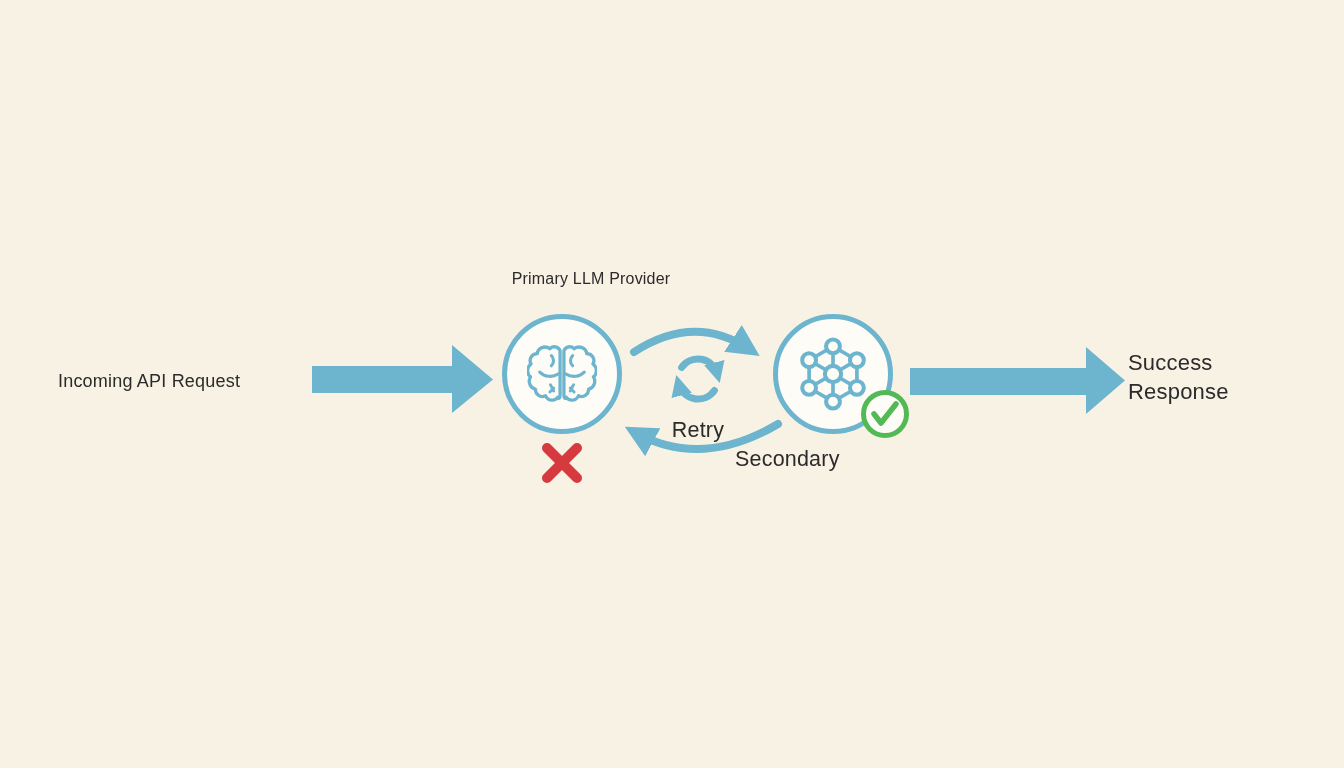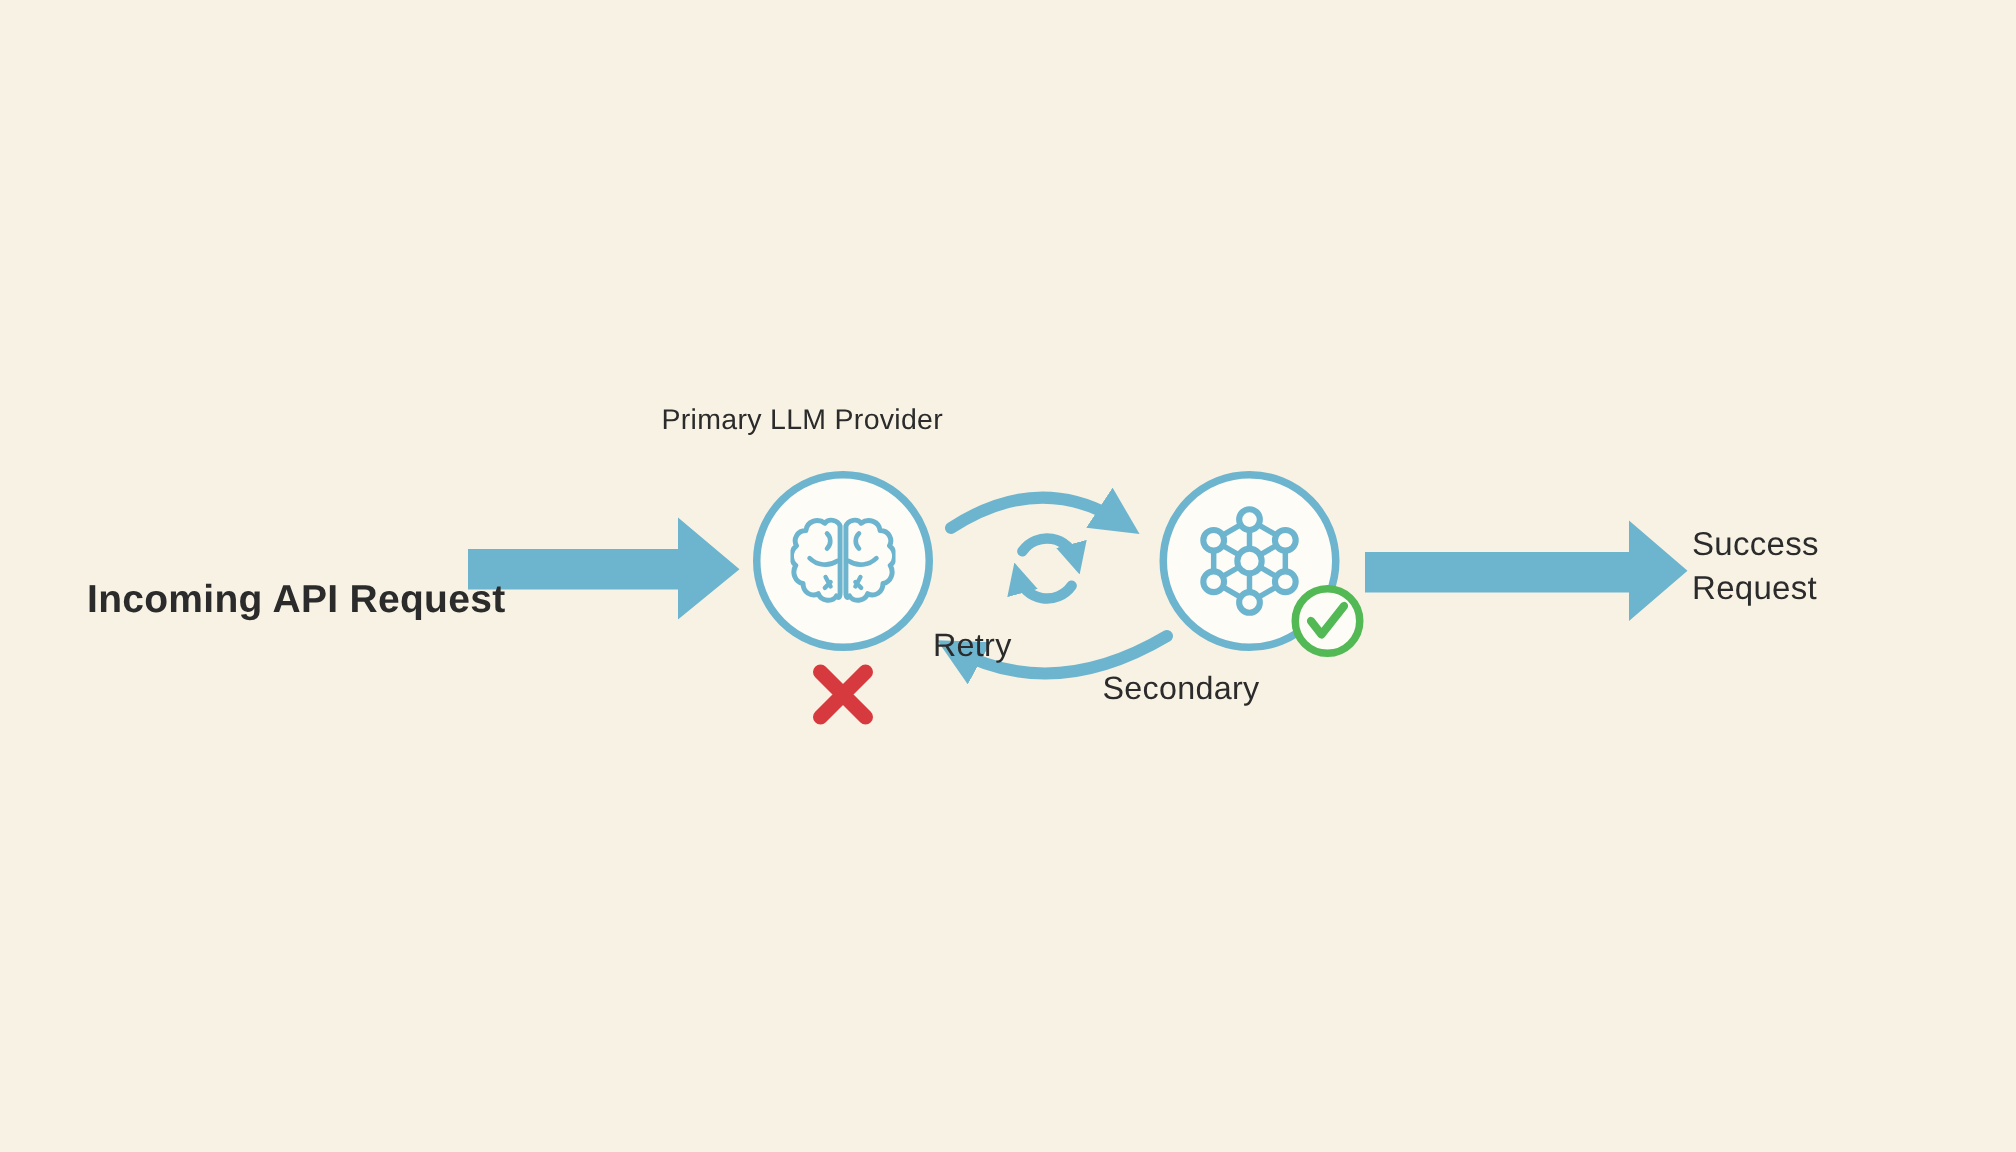--- a/index.html
+++ b/index.html
@@ -9,29 +9,29 @@
     font-family: "Liberation Sans", sans-serif;
     color: #2b2b2b;
     position: relative;
   }
   .canvas { position: absolute; inset: 0; width: 1344px; height: 768px; }
 
   svg.flow-layer { position: absolute; left: 0; top: 0; width: 1344px; height: 768px; }
 
   .label { position: absolute; color: #2b2b2b; letter-spacing: 0.2px; }
   .incoming-label {
-    left: 58px; top: 386px; font-size: 26px; line-height: 26px; font-weight: 700;
+    left: 58px; top: 368px; font-size: 18px; line-height: 26px; font-weight: 400;
     white-space: nowrap;
   }
   .primary-label {
-    left: 441px; top: 270px; width: 300px; text-align: left;
-    font-size: 19px; font-weight: 500; white-space: nowrap;
+    left: 441px; top: 270px; width: 300px; text-align: center;
+    font-size: 16px; font-weight: 500; white-space: nowrap;
   }
   .retry-label {
-    left: 622px; top: 418px; width: 152px; text-align: left;
+    left: 622px; top: 418px; width: 152px; text-align: center;
     font-size: 21.5px; font-weight: 500;
   }
   .secondary-label {
     left: 735px; top: 445px; width: 200px; 
     font-size: 21.5px; line-height: 28px; font-weight: 500;
   }
   .success-label {
     left: 1128px; top: 348px; font-size: 22px; line-height: 29px; font-weight: 500;
   }
 
@@ -131,16 +131,16 @@
       <path d="M6,15 L13,24 L28,5" fill="none" stroke="#52b955" stroke-width="5.5" stroke-linecap="round" stroke-linejoin="round"></path>
     </svg>
   </div>
 
   <div class="label secondary-label">
     <div>Secondary</div>
   </div>
 
   <div class="label success-label">
     <div>Success</div>
-    <div>Request</div>
+    <div>Response</div>
   </div>
 
 </div>
 
 </body></html>

